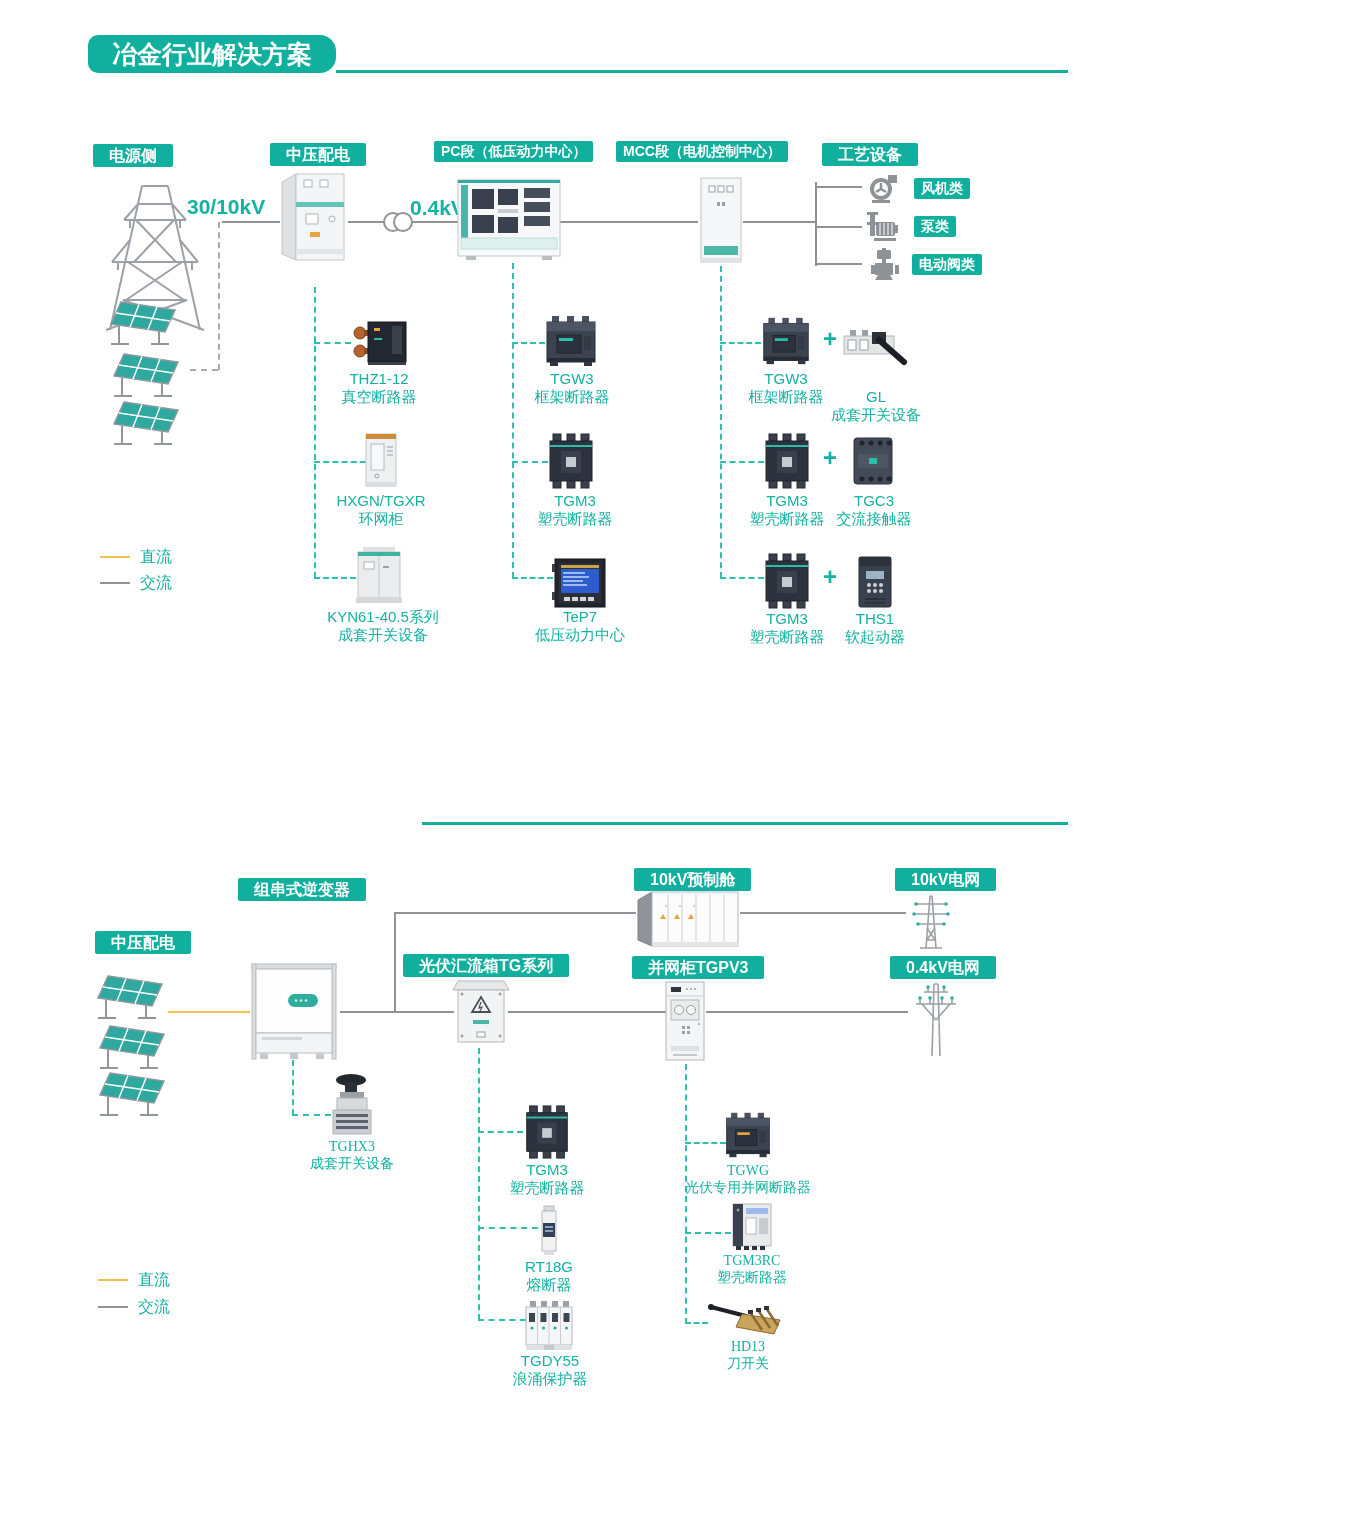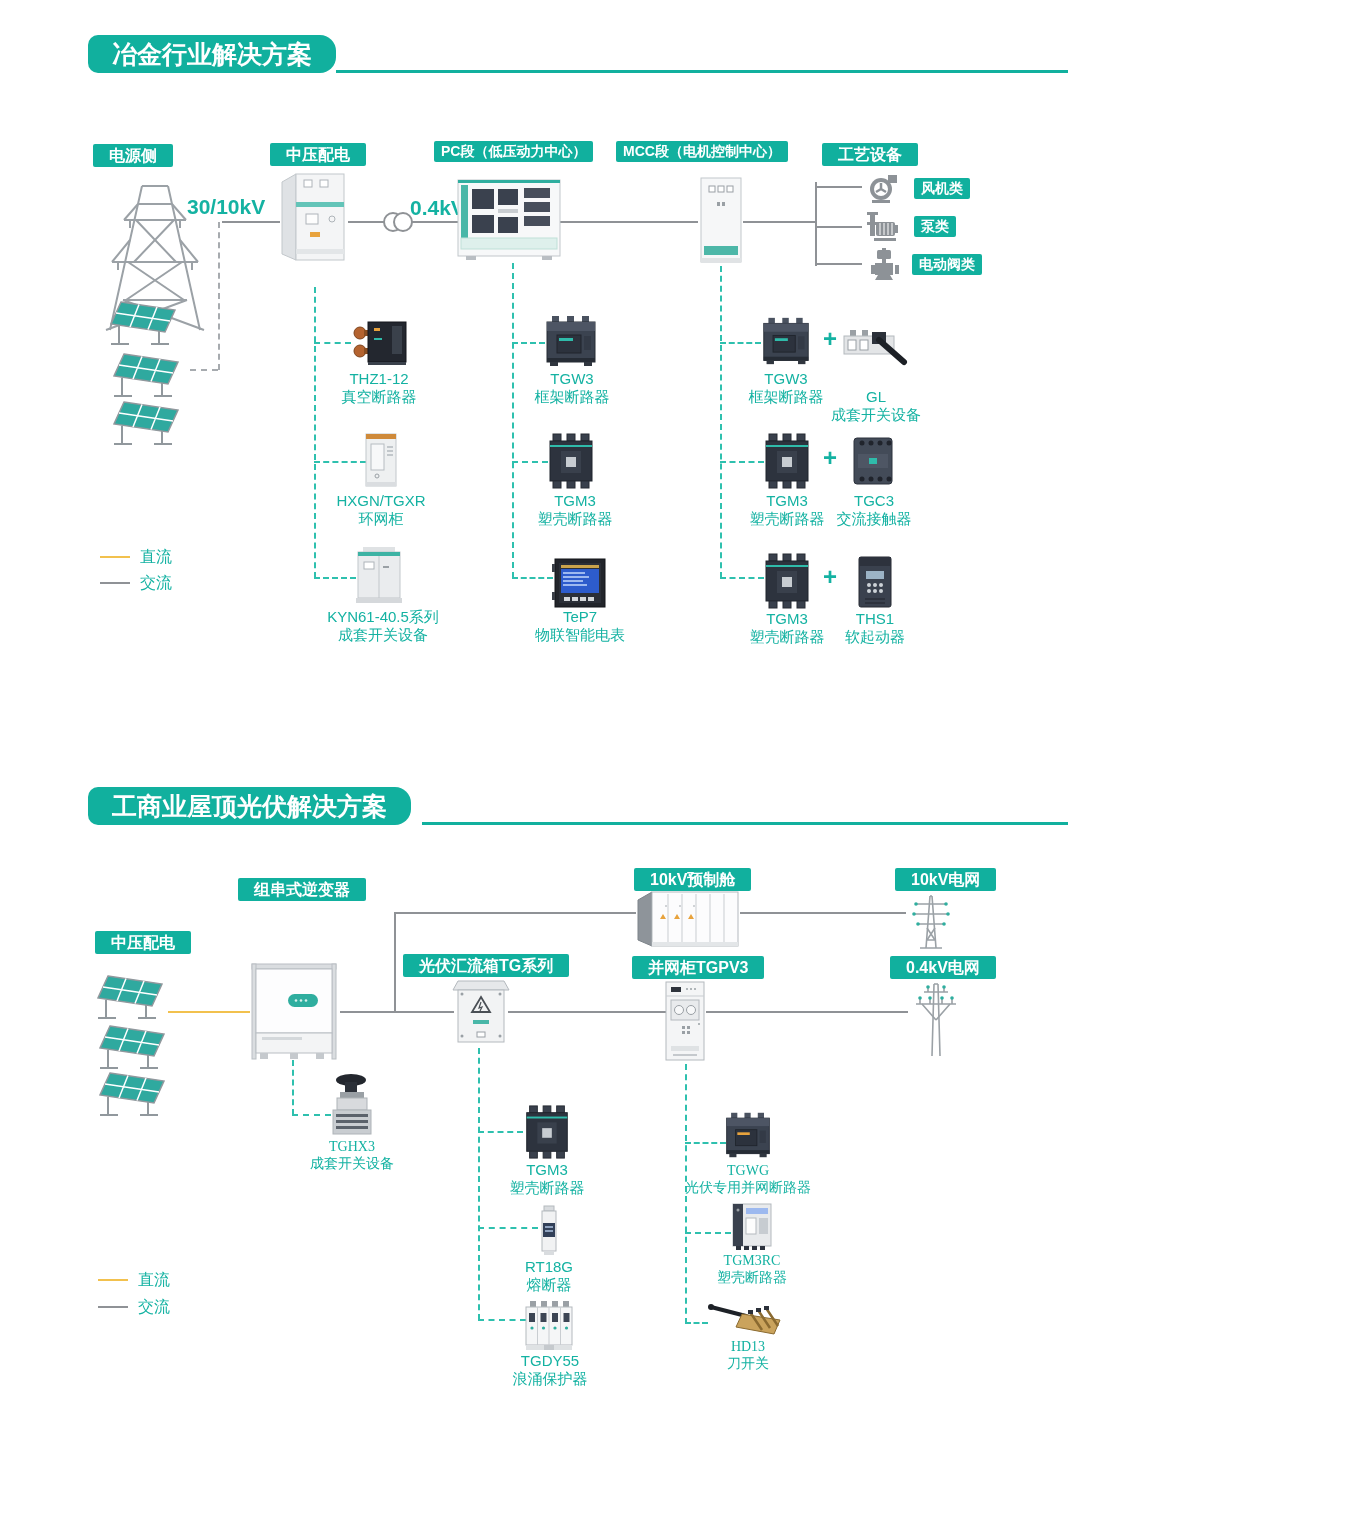--- a/index.html
+++ b/index.html
@@ -261,21 +261,21 @@
     <rect x="11" y="20" width="26" height="2" fill="#9db9ef"></rect>
     <rect x="11" y="24" width="20" height="2" fill="#9db9ef"></rect>
     <rect x="11" y="28" width="24" height="2" fill="#9db9ef"></rect>
     <rect x="12" y="41" width="6" height="4" fill="#d4d7da"></rect>
     <rect x="20" y="41" width="6" height="4" fill="#d4d7da"></rect>
     <rect x="28" y="41" width="6" height="4" fill="#d4d7da"></rect>
     <rect x="36" y="41" width="6" height="4" fill="#d4d7da"></rect>
   </svg>
   <div class="pl" style="left:580px;top:608px">
     <span>TeP7</span>
-    <span>物联智能电表</span>
+    <span>低压动力中心</span>
   </div>
 
   <svg style="left:761px;top:314px;width:50px;height:54px" viewBox="0 0 54 54">
     <rect x="8" y="2" width="7" height="7" fill="#4a5260"></rect>
     <rect x="23" y="2" width="7" height="7" fill="#4a5260"></rect>
     <rect x="38" y="2" width="7" height="7" fill="#4a5260"></rect>
     <rect x="3" y="8" width="48" height="40" fill="#3b4350" stroke="#262c35"></rect>
     <rect x="3" y="8" width="48" height="9" fill="#4d5564"></rect>
     <rect x="13" y="21" width="24" height="18" fill="#2c323d" stroke="#20252d"></rect>
     <rect x="15" y="24" width="14" height="3" fill="#2fbbaa"></rect>
@@ -375,21 +375,20 @@
 
   <div class="leg" style="left:100px;top:547px">
     <span class="bar" style="background:#f2c14e"></span>
     <span>直流</span>
   </div>
   <div class="leg" style="left:100px;top:573px">
     <span class="bar" style="background:#8f9296"></span>
     <span>交流</span>
   </div>
 
-  <div class="sec" style="left:88px;top:787px">工商业屋顶光伏解决方案</div>
   <div class="secline" style="left:422px;top:822px;width:863px"></div>
 
   <div class="bdg" style="left:95px;top:931px">中压配电</div>
   <div class="bdg" style="left:238px;top:878px">组串式逆变器</div>
   <div class="bdg" style="left:403px;top:954px">光伏汇流箱TG系列</div>
   <div class="bdg" style="left:634px;top:868px">10kV预制舱</div>
   <div class="bdg" style="left:632px;top:956px">并网柜TGPV3</div>
   <div class="bdg" style="left:895px;top:868px">10kV电网</div>
   <div class="bdg" style="left:890px;top:956px">0.4kV电网</div>
 

